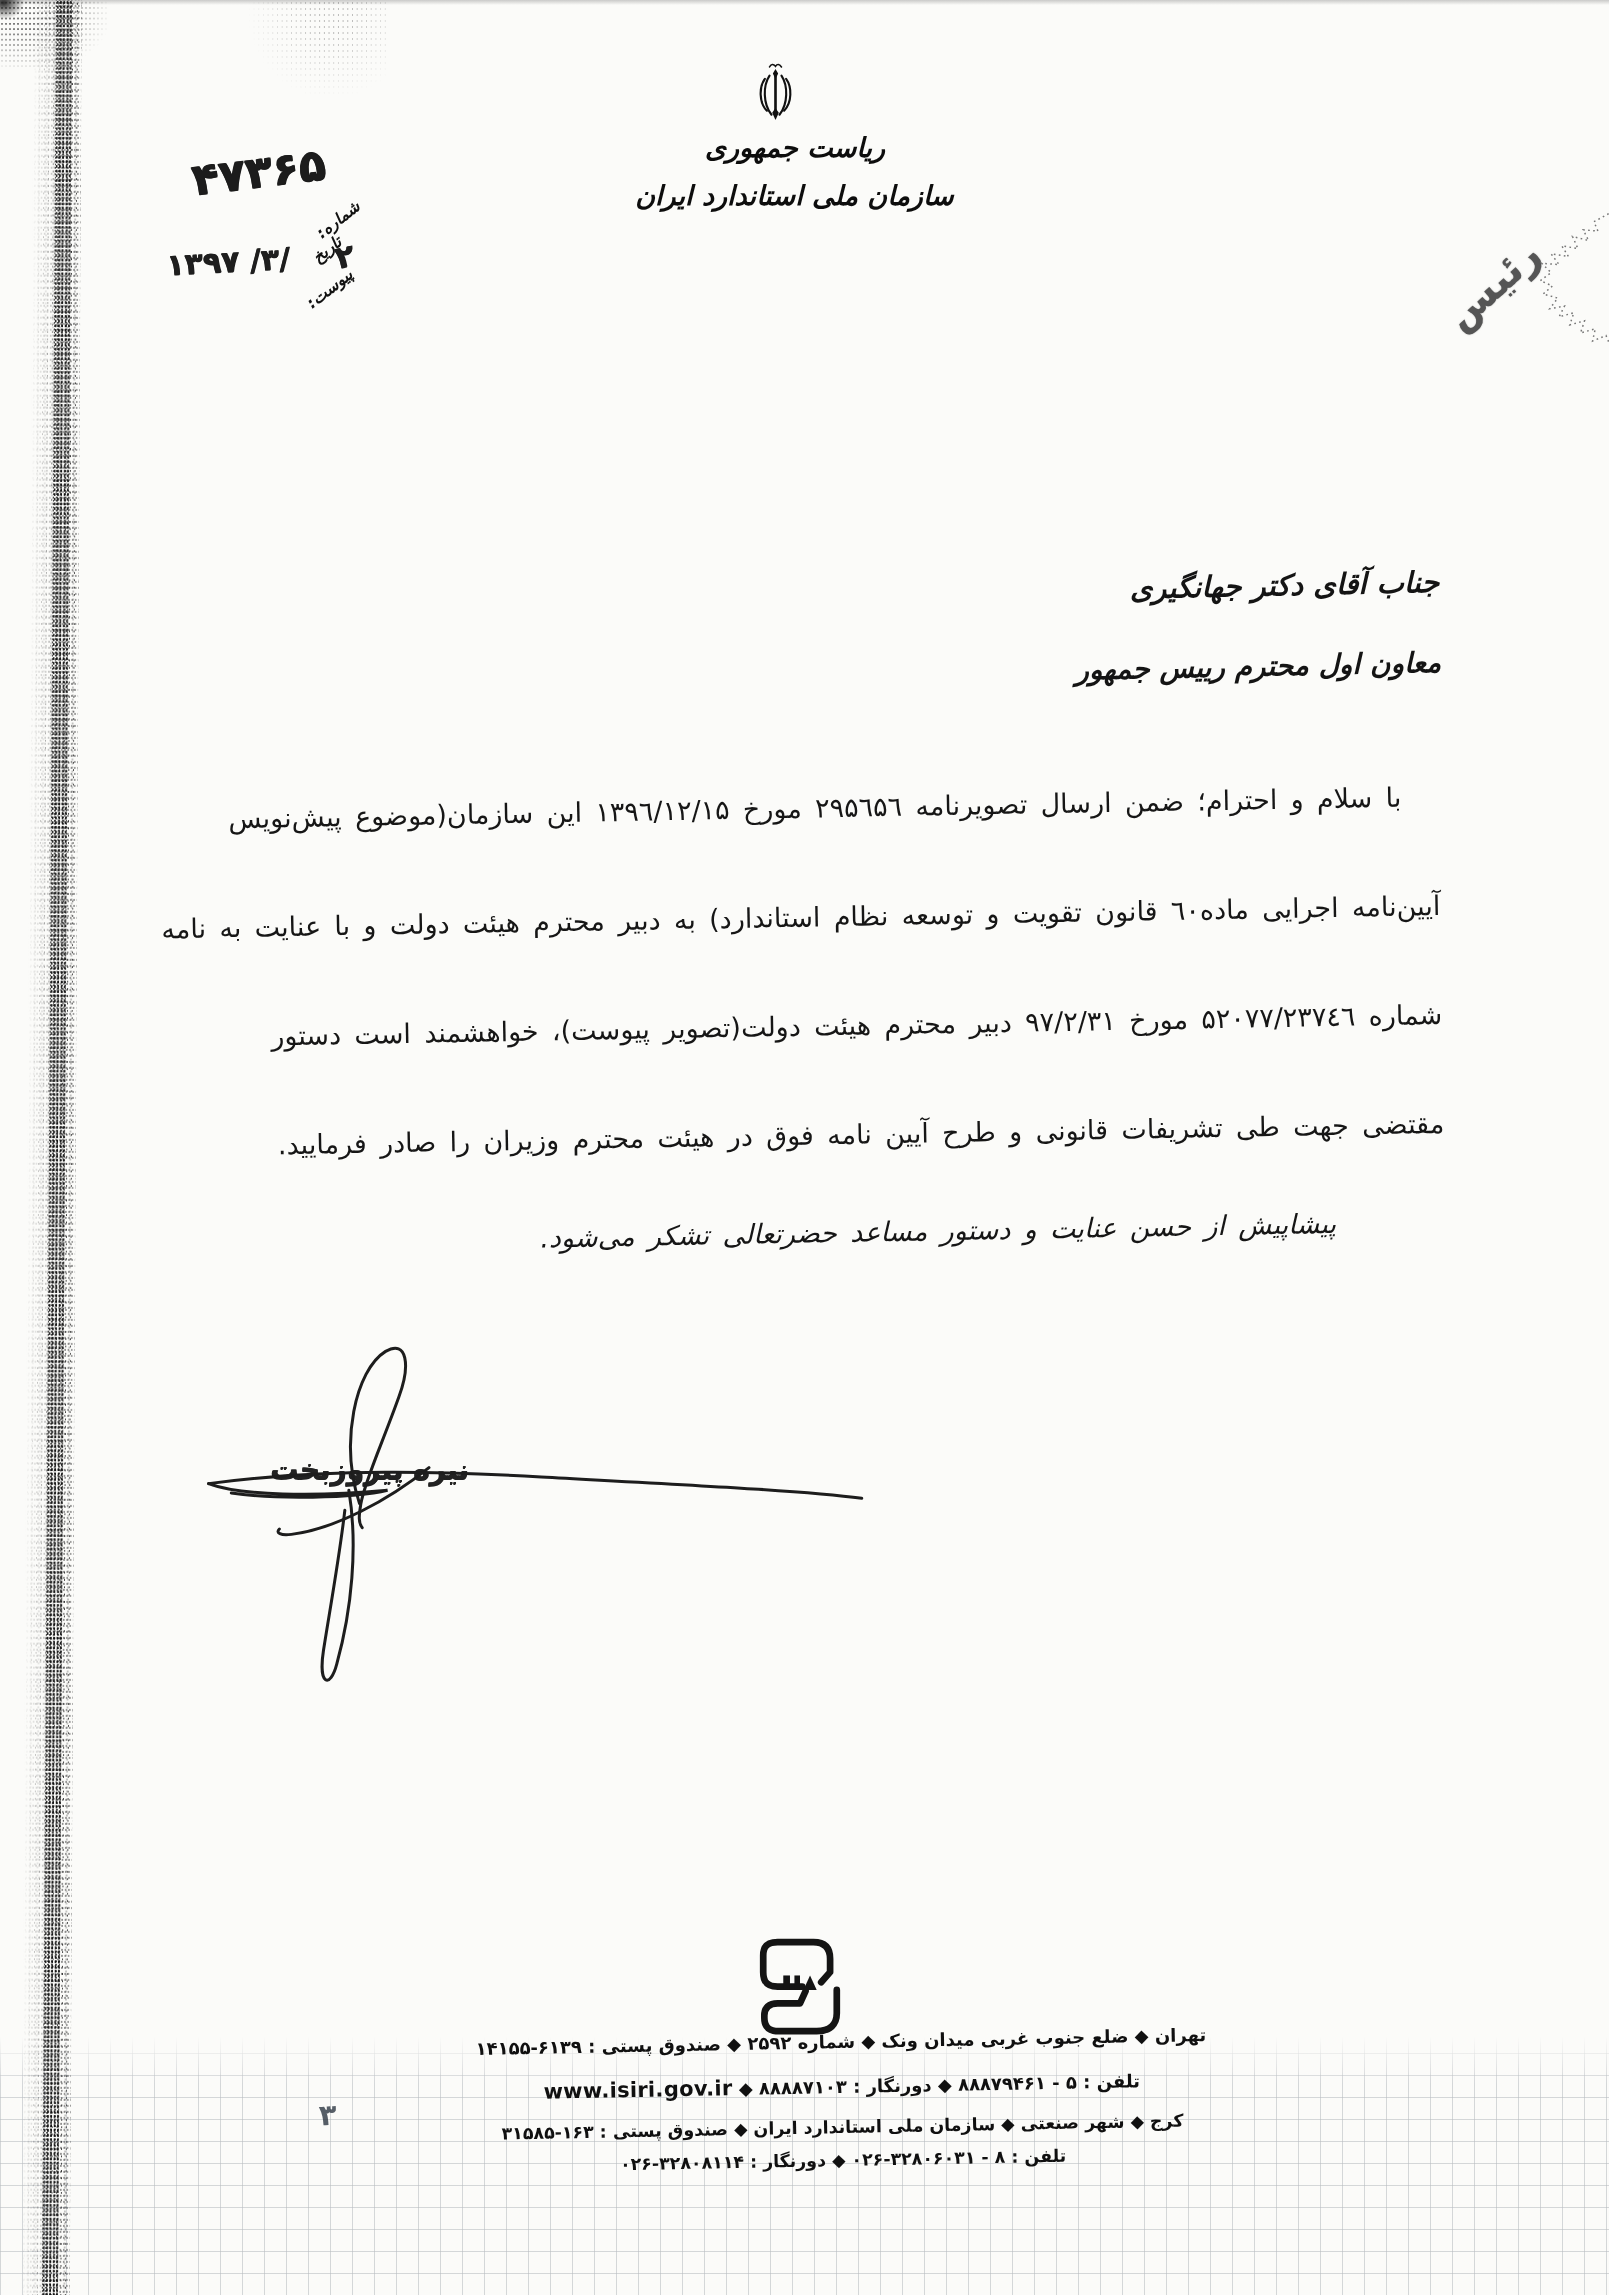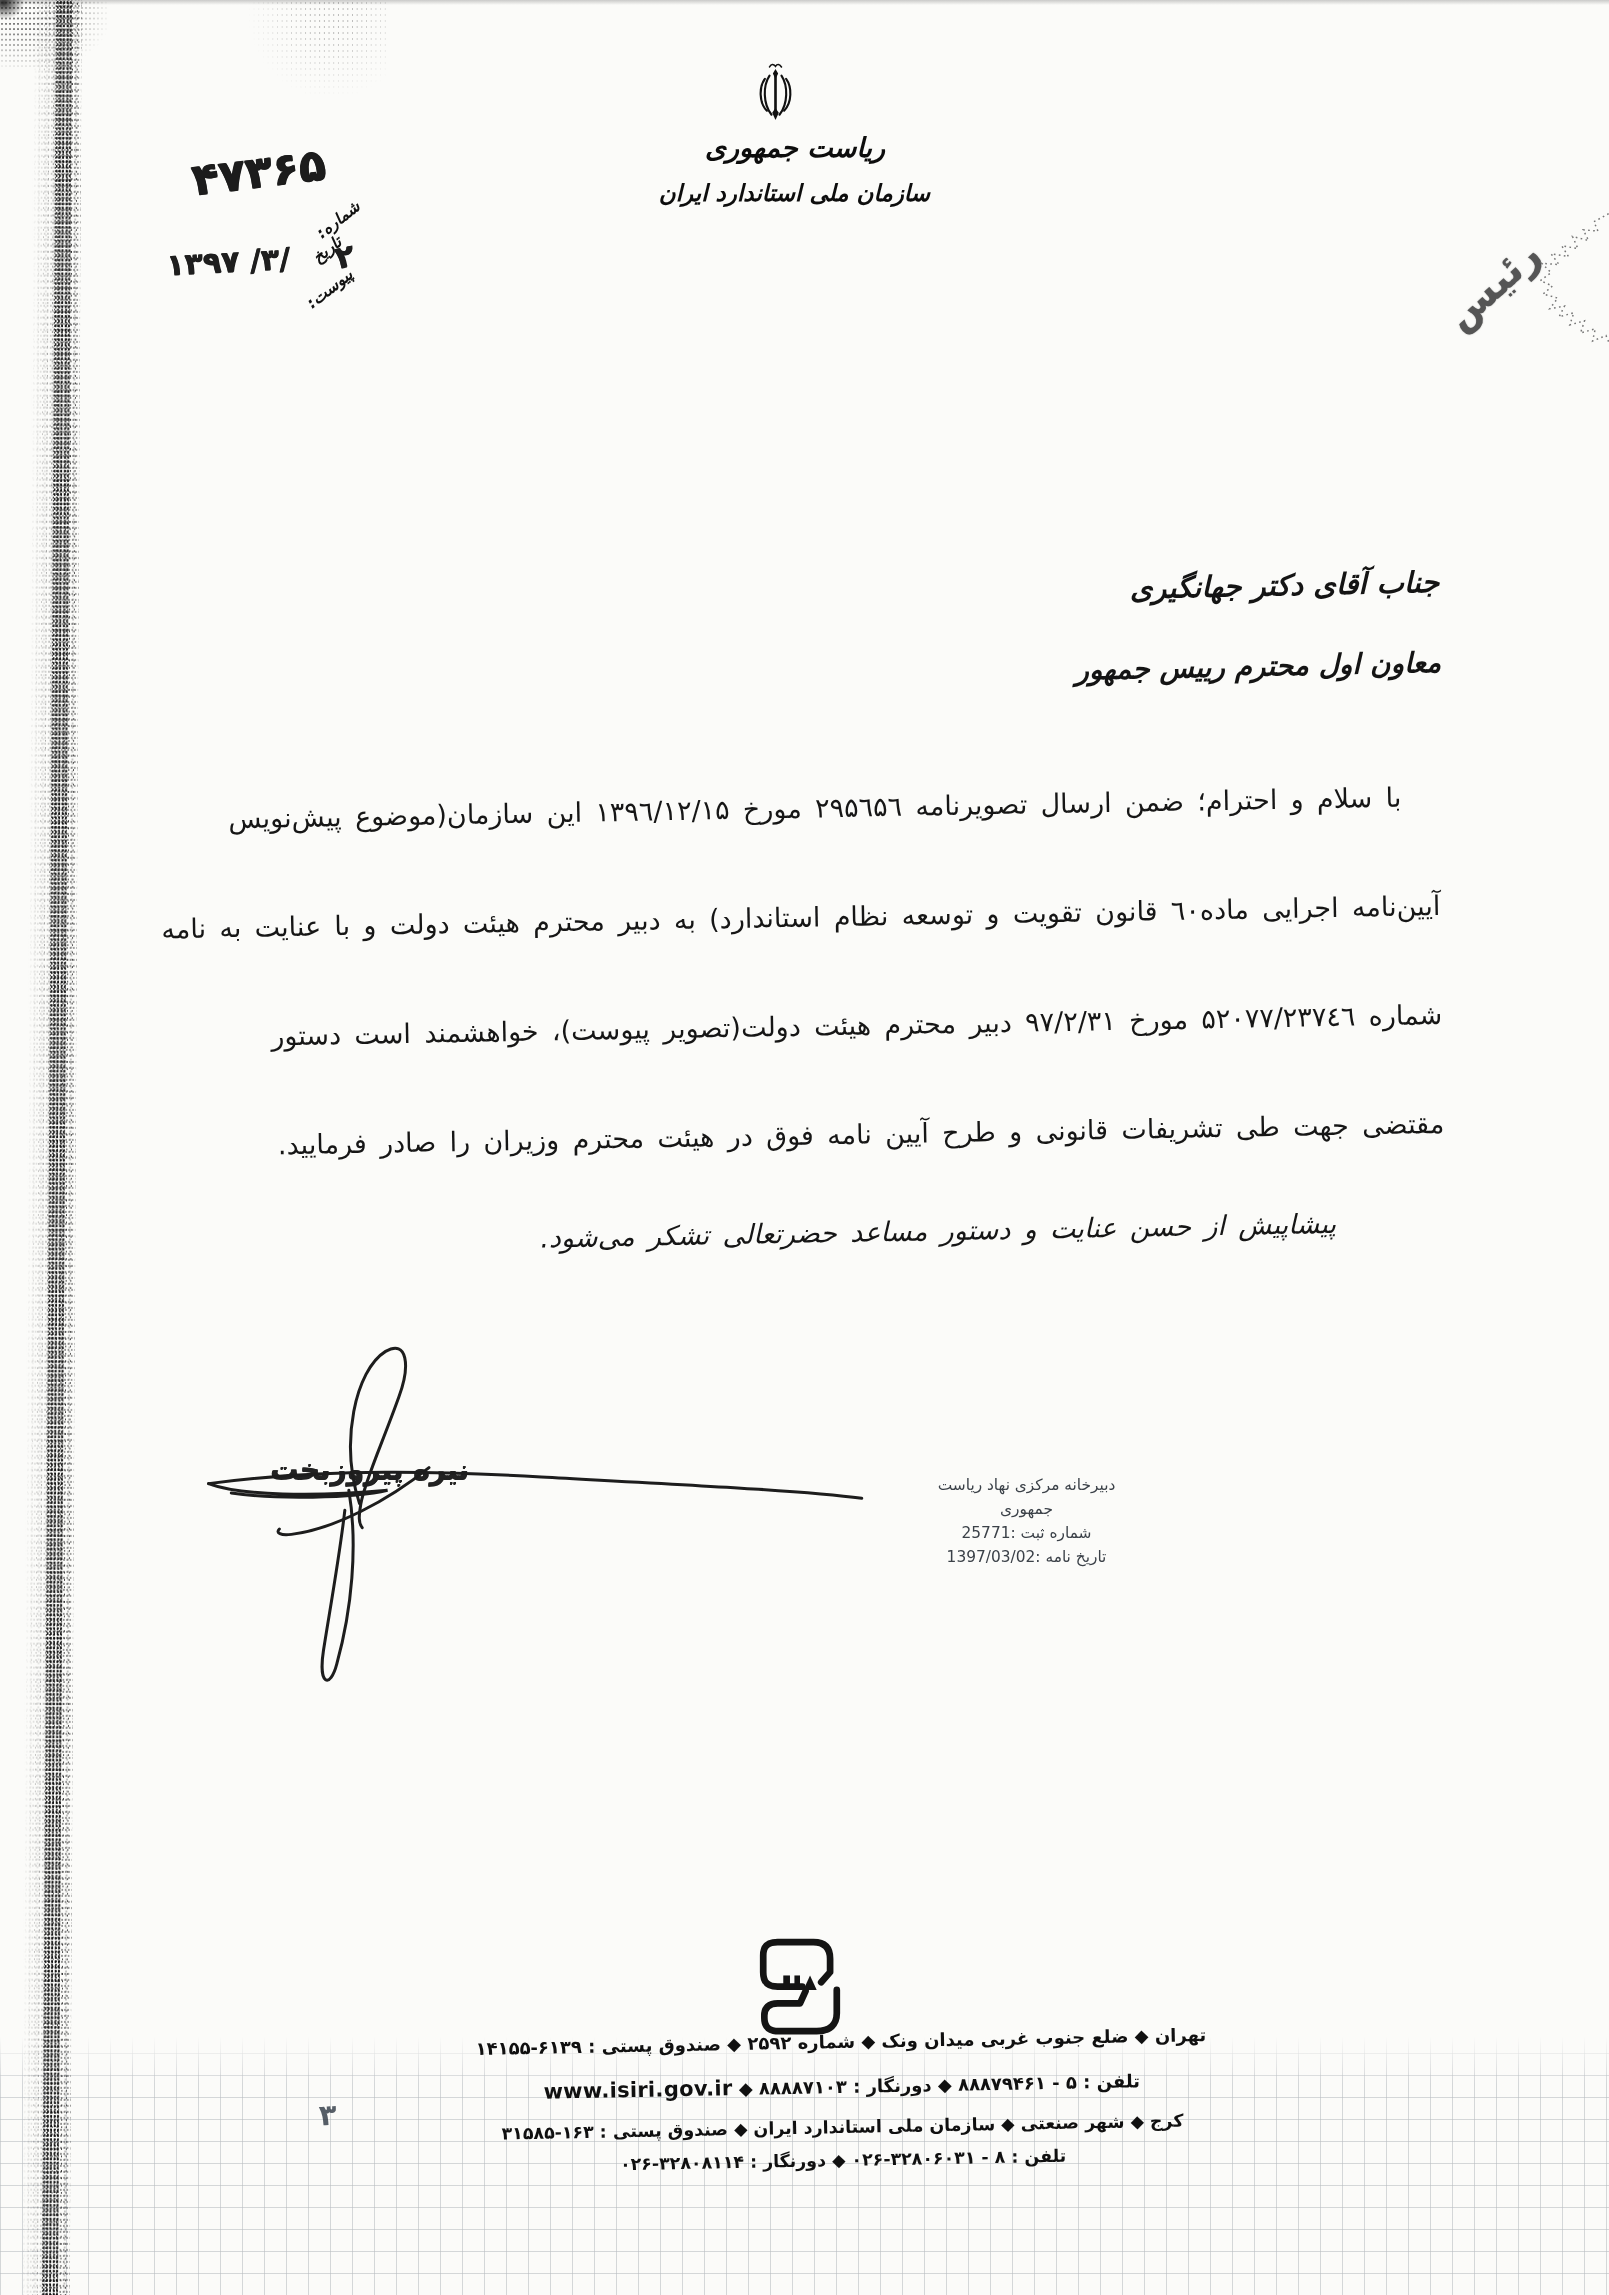--- a/index.html
+++ b/index.html
@@ -77,21 +77,21 @@
   }
 
   
   .emblem{left:755px;top:63px;}
   .org1{
     left:688px;top:132px;width:214px;text-align:center;
     font-size:27px;font-weight:700;font-style:italic;color:#0d0d0d;
   }
   .org2{
     left:621px;top:180px;width:347px;text-align:center;
-    font-size:23px;font-weight:700;font-style:italic;color:#0d0d0d;letter-spacing:-0.7px;
+    font-size:27px;font-weight:700;font-style:italic;color:#0d0d0d;letter-spacing:-0.7px;
   }
 
   
   .stamped-number{
     left:191px;top:146px;font-size:44px;font-weight:700;color:#1c1c1c;
     letter-spacing:5.3px;transform:rotate(-7deg);direction:ltr;
     text-shadow:1px 0 currentColor, 0 1px currentColor, 1px 1px currentColor;
   }
   .ref-label{
     font-size:16px;font-weight:700;font-style:italic;color:#111;
@@ -228,25 +228,20 @@
       <g stroke="#1d1d1d" stroke-width="4.5" fill="none" stroke-linecap="round">
         <path d="M288,272 C258,180 282,72 327,44 C360,25 364,66 347,112 C322,182 296,238 290,272 C287,290 286,300 292,308"></path>
         <path d="M62,242 C240,218 420,224 560,232 C760,243 950,252 1040,264"></path>
         <path d="M62,242 C110,260 220,262 330,252 C280,264 160,266 96,256"></path>
         <path d="M392,218 C330,268 250,310 186,318 C170,320 162,316 168,310"></path>
         <path d="M272,252 C286,336 276,432 254,512 C244,550 226,544 234,492 C242,440 258,352 266,282"></path>
       </g>
     </svg>
   </div>
 
-  <div class="abs registry">
-    <div>دبیرخانه مرکزی نهاد ریاست جمهوری</div>
-    <div>شماره ثبت :25771</div>
-    <div>تاریخ نامه :1397/03/02</div>
-  </div>
 
   <div class="abs isiri-logo">
     <svg width="114" height="107" viewBox="0 0 100 96">
       <g stroke="#141414" fill="none" stroke-width="6" stroke-linejoin="round" stroke-linecap="round">
         <path d="M52,49 H30 c-9,0 -13,-4 -13,-13 V21 c0,-8 4,-12 13,-12 h32 c10,0 15,5 15,15 v12 l-8,9"></path>
         <path d="M55,53 l-5,11 H30 c-8,0 -12,4 -12,11 v2 c0,8 4,12 13,12 h34 c12,0 18,-6 18,-16 V52"></path>
       </g>
       <g fill="#141414">
         <rect x="35" y="39" width="6" height="13"></rect>
         <rect x="45" y="39" width="5" height="13"></rect>

